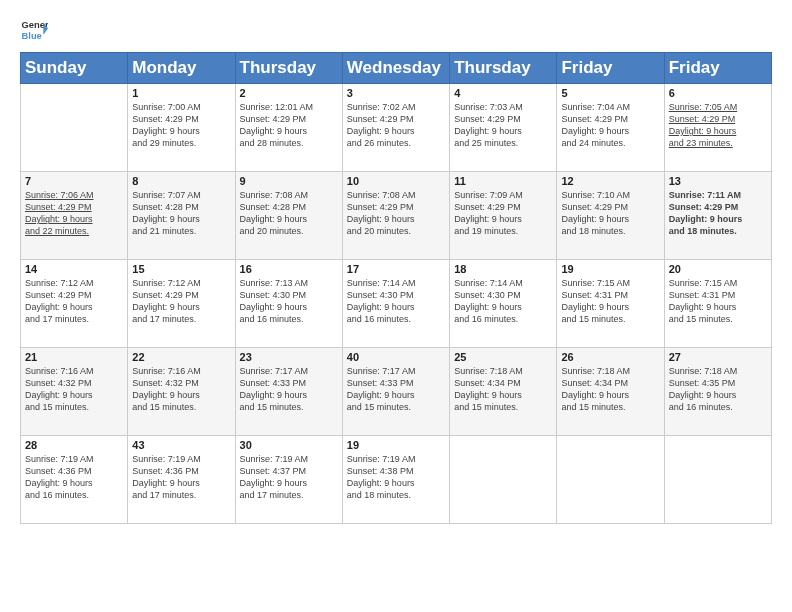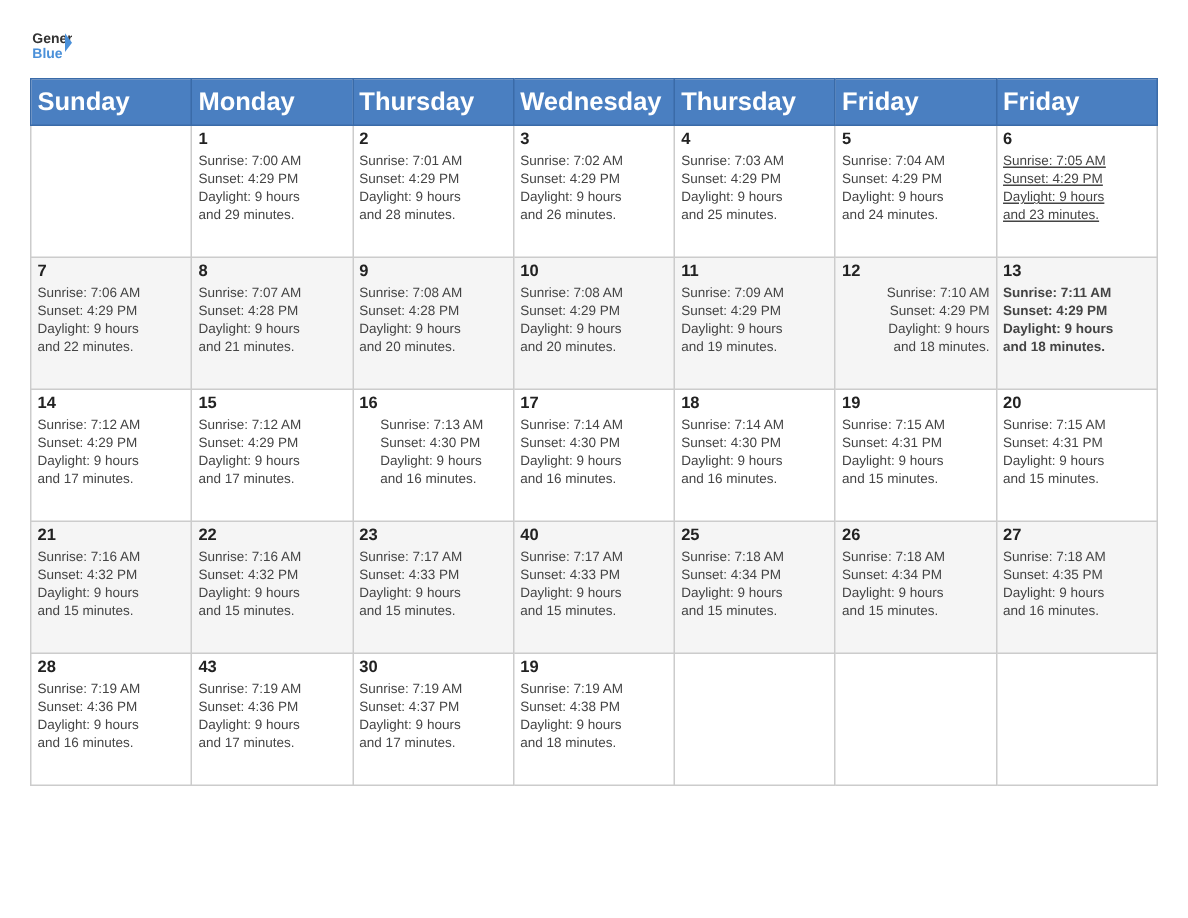--- a/index.html
+++ b/index.html
@@ -123,21 +123,21 @@
           <td class="empty-cell"></td>
           <td>
             <span class="day-num">1</span>
             <div class="day-info" style="white-space: pre-line;">Sunrise: 7:00 AM
 Sunset: 4:29 PM
 Daylight: 9 hours
 and 29 minutes.</div>
           </td>
           <td>
             <span class="day-num">2</span>
-            <div class="day-info" style="white-space: pre-line;">Sunrise: 7:01 AM
+            <div class="day-info" style="white-space: pre-line;">Sunrise: 12:01 AM
 Sunset: 4:29 PM
 Daylight: 9 hours
 and 28 minutes.</div>
           </td>
           <td>
             <span class="day-num">3</span>
             <div class="day-info" style="white-space: pre-line;">Sunrise: 7:02 AM
 Sunset: 4:29 PM
 Daylight: 9 hours
 and 26 minutes.</div>
@@ -160,21 +160,21 @@
             <span class="day-num">6</span>
             <div class="day-info" style="white-space: pre-line; text-decoration: underline;">Sunrise: 7:05 AM
 Sunset: 4:29 PM
 Daylight: 9 hours
 and 23 minutes.</div>
           </td>
         </tr>
         <tr>
           <td>
             <span class="day-num">7</span>
-            <div class="day-info" style="white-space: pre-line;">Sunrise: 7:06 AM
+            <div class="day-info" style="white-space: pre-line; text-decoration: underline;">Sunrise: 7:06 AM
 Sunset: 4:29 PM
 Daylight: 9 hours
 and 22 minutes.</div>
           </td>
           <td>
             <span class="day-num">8</span>
             <div class="day-info" style="white-space: pre-line;">Sunrise: 7:07 AM
 Sunset: 4:28 PM
 Daylight: 9 hours
 and 21 minutes.</div>
@@ -195,21 +195,21 @@
           </td>
           <td>
             <span class="day-num">11</span>
             <div class="day-info" style="white-space: pre-line;">Sunrise: 7:09 AM
 Sunset: 4:29 PM
 Daylight: 9 hours
 and 19 minutes.</div>
           </td>
           <td>
             <span class="day-num">12</span>
-            <div class="day-info" style="white-space: pre-line; text-align: right;">Sunrise: 7:10 AM
+            <div class="day-info" style="white-space: pre-line;">Sunrise: 7:10 AM
 Sunset: 4:29 PM
 Daylight: 9 hours
 and 18 minutes.</div>
           </td>
           <td>
             <span class="day-num">13</span>
             <div class="day-info" style="white-space: pre-line; font-weight: bold;">Sunrise: 7:11 AM
 Sunset: 4:29 PM
 Daylight: 9 hours
 and 18 minutes.</div>
@@ -225,21 +225,21 @@
           </td>
           <td>
             <span class="day-num">15</span>
             <div class="day-info" style="white-space: pre-line;">Sunrise: 7:12 AM
 Sunset: 4:29 PM
 Daylight: 9 hours
 and 17 minutes.</div>
           </td>
           <td>
             <span class="day-num">16</span>
-            <div class="day-info" style="white-space: pre-line; margin-left: 14px;">Sunrise: 7:13 AM
+            <div class="day-info" style="white-space: pre-line;">Sunrise: 7:13 AM
 Sunset: 4:30 PM
 Daylight: 9 hours
 and 16 minutes.</div>
           </td>
           <td>
             <span class="day-num">17</span>
             <div class="day-info" style="white-space: pre-line;">Sunrise: 7:14 AM
 Sunset: 4:30 PM
 Daylight: 9 hours
 and 16 minutes.</div>

